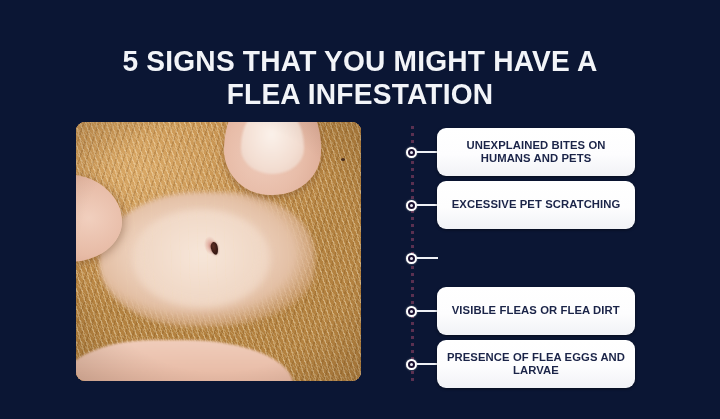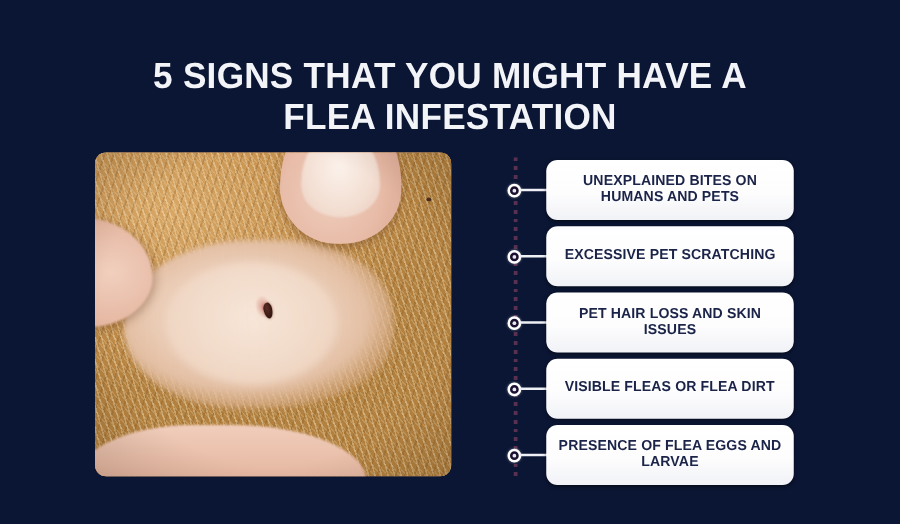--- a/index.html
+++ b/index.html
@@ -305,23 +305,20 @@
       <span class="node"></span>
       <span class="lead"></span>
       <div class="card">
         <span class="card-text">EXCESSIVE PET SCRATCHING</span>
       </div>
     </div>
 
     <div class="item" style="top:110px;">
       <span class="node"></span>
       <span class="lead"></span>
-      <div class="card">
-        <span class="card-text">PET HAIR LOSS AND SKIN ISSUES</span>
-      </div>
     </div>
 
     <div class="item" style="top:163px;">
       <span class="node"></span>
       <span class="lead"></span>
       <div class="card">
         <span class="card-text">VISIBLE FLEAS OR FLEA DIRT</span>
       </div>
     </div>
 

